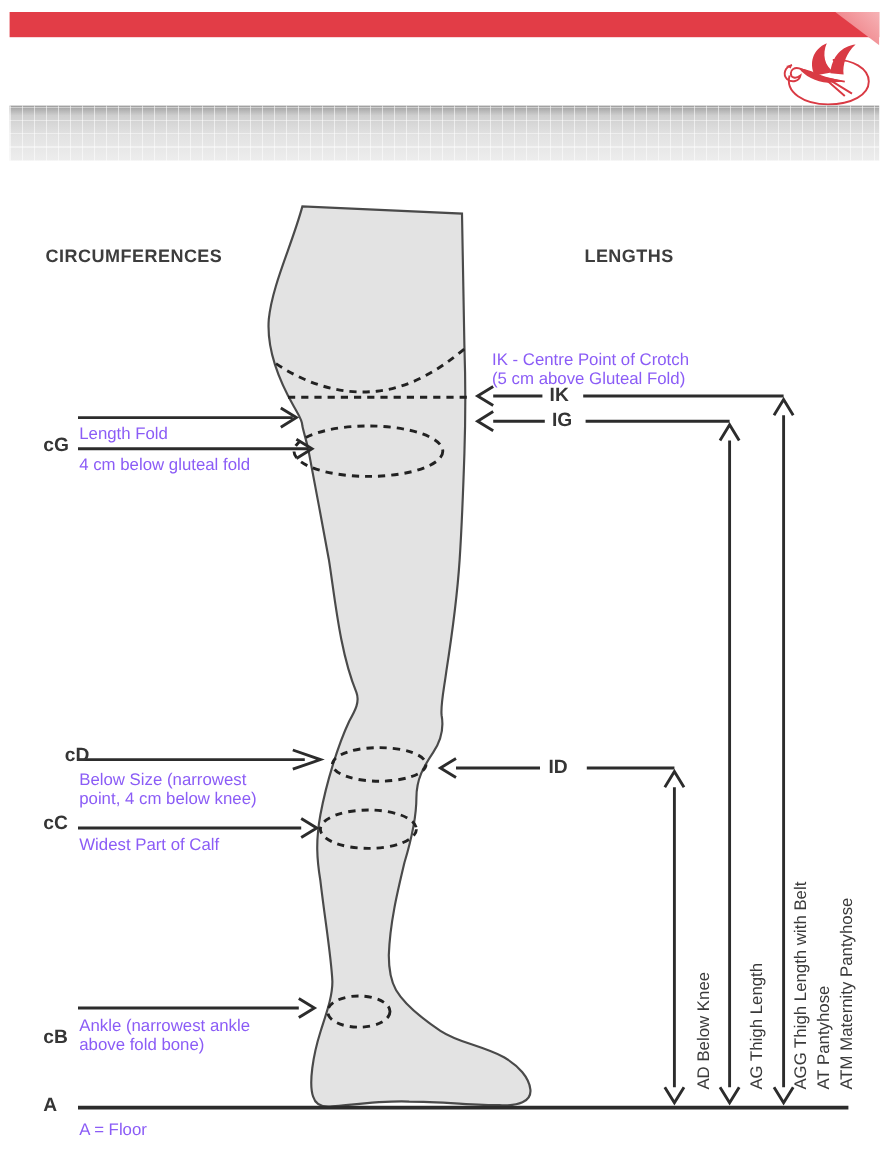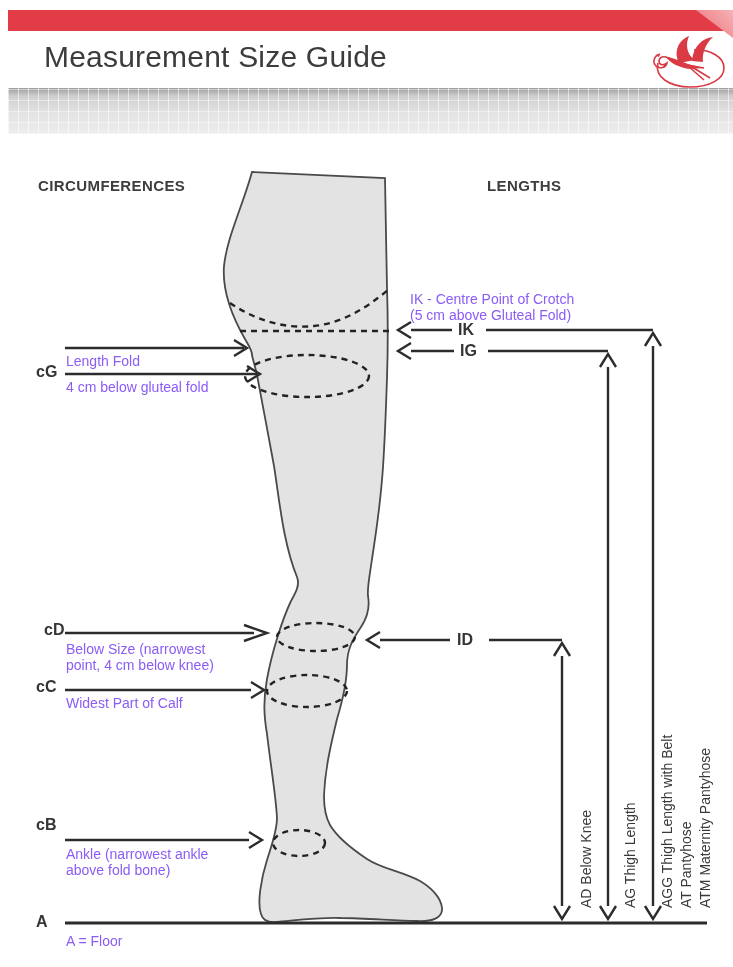--- a/index.html
+++ b/index.html
@@ -16,33 +16,32 @@
          letter-spacing:0.2px;color:#3c3c3c;white-space:nowrap;}
   .logo{position:absolute;left:646px;top:33px;width:80px;height:58px;}
   .band{position:absolute;left:8px;top:88px;width:725px;height:46px;
         background:
           repeating-linear-gradient(90deg,rgba(255,255,255,.55) 0 1px,rgba(0,0,0,0) 1px 10px),
           repeating-linear-gradient(0deg,rgba(255,255,255,.45) 0 1px,rgba(0,0,0,0) 1px 11px),
           linear-gradient(180deg,#9d9d9d 0%,#cfcfcf 18%,#e3e3e3 55%,#ededed 100%);}
   
   .lbl{position:absolute;font-size:14px;line-height:16px;color:#8b5cf6;white-space:nowrap;}
   .code{position:absolute;font-size:16px;font-weight:700;color:#353535;white-space:nowrap;}
-  .h-section{position:absolute;font-size:15px;font-weight:700;letter-spacing:.4px;color:#3d3d3d;white-space:nowrap;}
+  .h-section{position:absolute;font-size:15px;font-weight:700;letter-spacing:.4px;color:#3d3d3d;white-space:nowrap;margin-top:28px;}
   .rot{position:absolute;font-size:14px;line-height:19px;color:#3a3a3a;white-space:nowrap;
        transform:rotate(-90deg);transform-origin:0 0;}
   svg.art{position:absolute;left:0;top:0;width:733px;height:967px;}
 </style>
 </head>
 <body>
 
 <div class="page">
 
   <div class="topbar"></div>
   <div class="fold"></div>
-  <div class="title">Measurement Size Guide</div>
 
   <svg class="logo" viewBox="0 0 80 58">
     <g stroke="#d93a44" fill="none" stroke-width="1.6">
       <path d="M 12 30 C 8 44 24 54 44 54 C 64 54 78 46 78 35 C 78 24 64 16 48 17"></path>
       <path d="M 14 21 C 8 23 6 29 10 33 C 14 36 20 35 21 30 C 17 33 13 32 13 28 C 13 25 16 23 20 24 C 27 26 32 30 40 32"></path>
       <path d="M 40 32 L 58 35 M 46 34 L 64 45 M 42 33 L 58 47"></path>
     </g>
     <g fill="#d93a44">
       <path d="M 33 30 C 28 20 31 8 43 3 C 39 12 41 22 49 27 Z"></path>
       <path d="M 46 28 C 47 14 56 5 67 4 C 59 11 56 21 57 29 Z"></path>
@@ -132,28 +131,28 @@
     <line x1="65" y1="923" x2="707" y2="923" stroke="#2c2c2c" stroke-width="3"></line>
   </svg>
 
   <div class="h-section" style="left:38px;top:177px">CIRCUMFERENCES</div>
   <div class="h-section" style="left:487px;top:177px">LENGTHS</div>
 
   <div class="lbl" style="left:66px;top:353px">Length Fold</div>
   <div class="code" style="left:36px;top:363px">cG</div>
   <div class="lbl" style="left:66px;top:379px">4 cm below gluteal fold</div>
 
-  <div class="code" style="left:44px;top:621px">cD</div>
+  <div class="code" style="left:54px;top:621px">cD</div>
   <div class="lbl" style="left:66px;top:641px">Below Size (narrowest</div>
   <div class="lbl" style="left:66px;top:657px">point, 4 cm below knee)</div>
 
   <div class="code" style="left:36px;top:678px">cC</div>
   <div class="lbl" style="left:66px;top:695px">Widest Part of Calf</div>
 
-  <div class="code" style="left:36px;top:816px">cB</div>
+  <div class="code" style="left:36px;top:856px">cB</div>
   <div class="lbl" style="left:66px;top:846px">Ankle (narrowest ankle</div>
   <div class="lbl" style="left:66px;top:862px">above fold bone)</div>
 
   <div class="code" style="left:36px;top:913px">A</div>
   <div class="lbl" style="left:66px;top:933px">A = Floor</div>
 
   <div class="lbl" style="left:410px;top:291px">IK - Centre Point of Crotch</div>
   <div class="lbl" style="left:410px;top:307px">(5 cm above Gluteal Fold)</div>
   <div class="code" style="left:458px;top:321px">IK</div>
   <div class="code" style="left:460px;top:342px">IG</div>

